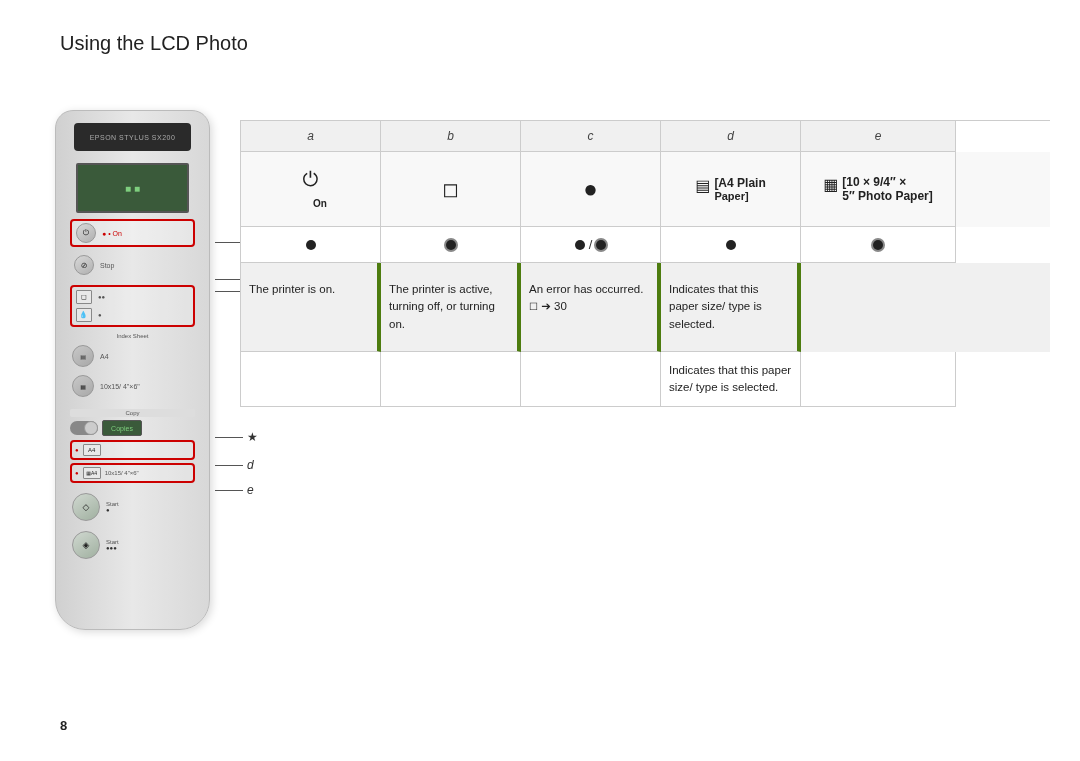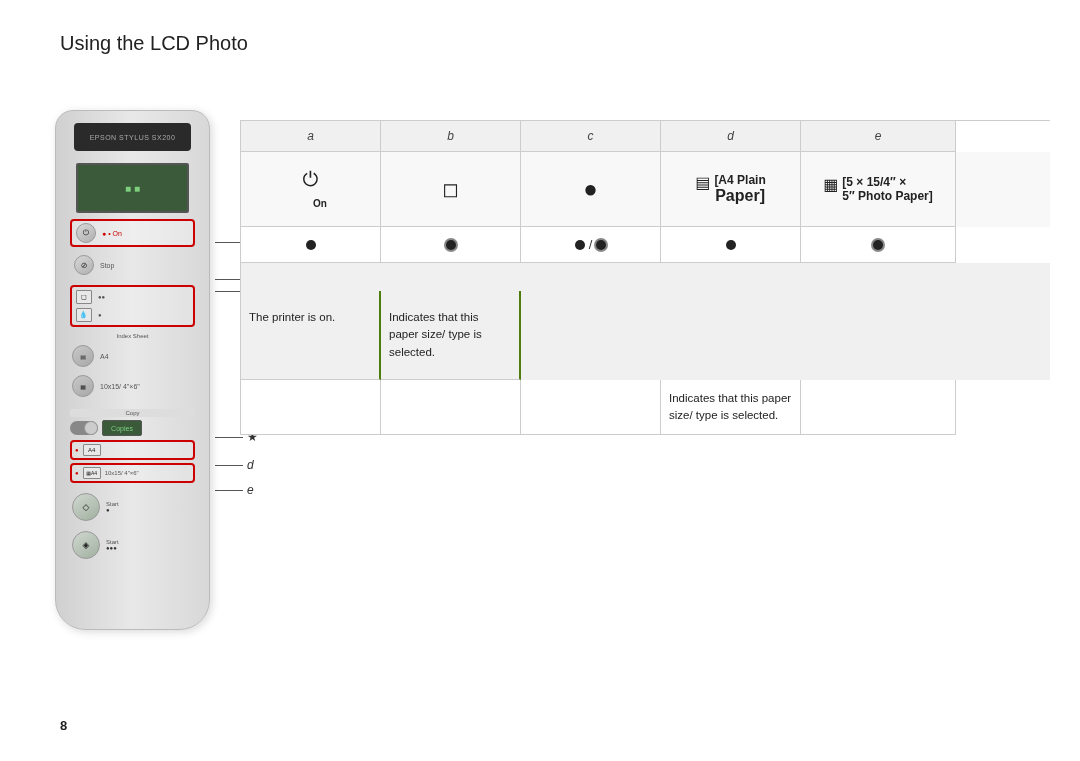--- a/index.html
+++ b/index.html
@@ -179,28 +179,27 @@
     }
 
     .desc-row {
       display: grid;
       grid-template-columns: 140px 140px 140px 140px 155px;
       border-left: 1px solid #ccc;
       background: #f0f0f0;
     }
 
     .desc-cell {
-      border-right: 2px solid #4d7c0f;
+      border-right: 4px solid #4d7c0f;
       border-bottom: 1px solid #ccc;
       padding: 18px 8px;
       font-size: 11.5px;
       line-height: 1.5;
       color: #222;
       vertical-align: top;
-      margin-top: 28px;
     }
 
     .lcd-display {
       position: absolute;
       top: 52px;
       left: 20px;
       right: 20px;
       height: 50px;
       background: #3a5a3a;
       border: 2px solid #555;
@@ -380,32 +379,32 @@
       <span class="main-icon" style="font-size:20px;">◻</span>
     </div>
 
     <div class="icon-cell">
       <span class="main-icon" style="font-size:24px;">●</span>
     </div>
 
     <div class="icon-cell">
       <div style="display:flex; align-items:flex-start; gap:4px;">
         <span style="font-size:16px;">▤</span>
-        <div style="text-align:center;">
+        <div style="text-align:left;">
           <div style="font-size:12px; font-weight:bold;">[A4 Plain</div>
-          <div style="font-size:16px; font-weight:bold;">Paper]</div>
+          <div style="font-size:11px; font-weight:bold;">Paper]</div>
         </div>
       </div>
     </div>
 
     <div class="icon-cell">
       <div style="display:flex; align-items:flex-start; gap:4px;">
         <span style="font-size:16px;">▦</span>
         <div style="text-align:left;">
-          <div style="font-size:12px; font-weight:bold;">[5 × 15/4″ ×</div>
+          <div style="font-size:12px; font-weight:bold;">[10 × 9/4″ ×</div>
           <div style="font-size:12px; font-weight:bold;">5″ Photo Paper]</div>
         </div>
       </div>
     </div>
   </div>
 
   <div class="dot-row">
 
     <div class="dot-cell">
       <span class="big-dot"></span>
@@ -427,21 +426,25 @@
 
     <div class="dot-cell">
       <span class="blink-dot"></span>
     </div>
   </div>
 
   <div class="desc-row">
 
     <div class="desc-cell">The printer is on.</div>
 
-
+    <div class="desc-cell">The printer is active, turning off, or turning on.</div>
+
+    <div class="desc-cell">
+      An error has occurred. <span style="font-size:10px;">☐</span> <span>➔</span> 30
+    </div>
 
 
     <div class="desc-cell">
       Indicates that this paper size/ type is selected.
     </div>
   </div>
 
   <div style="display:grid; grid-template-columns: 140px 140px 140px 140px 155px; border-left:1px solid #ccc; background:#fff;">
     <div style="border-right:1px solid #ccc; border-bottom:1px solid #ccc; padding:10px 8px; font-size:11.5px; line-height:1.5;"></div>
     <div style="border-right:1px solid #ccc; border-bottom:1px solid #ccc; padding:10px 8px; font-size:11.5px; line-height:1.5;"></div>

